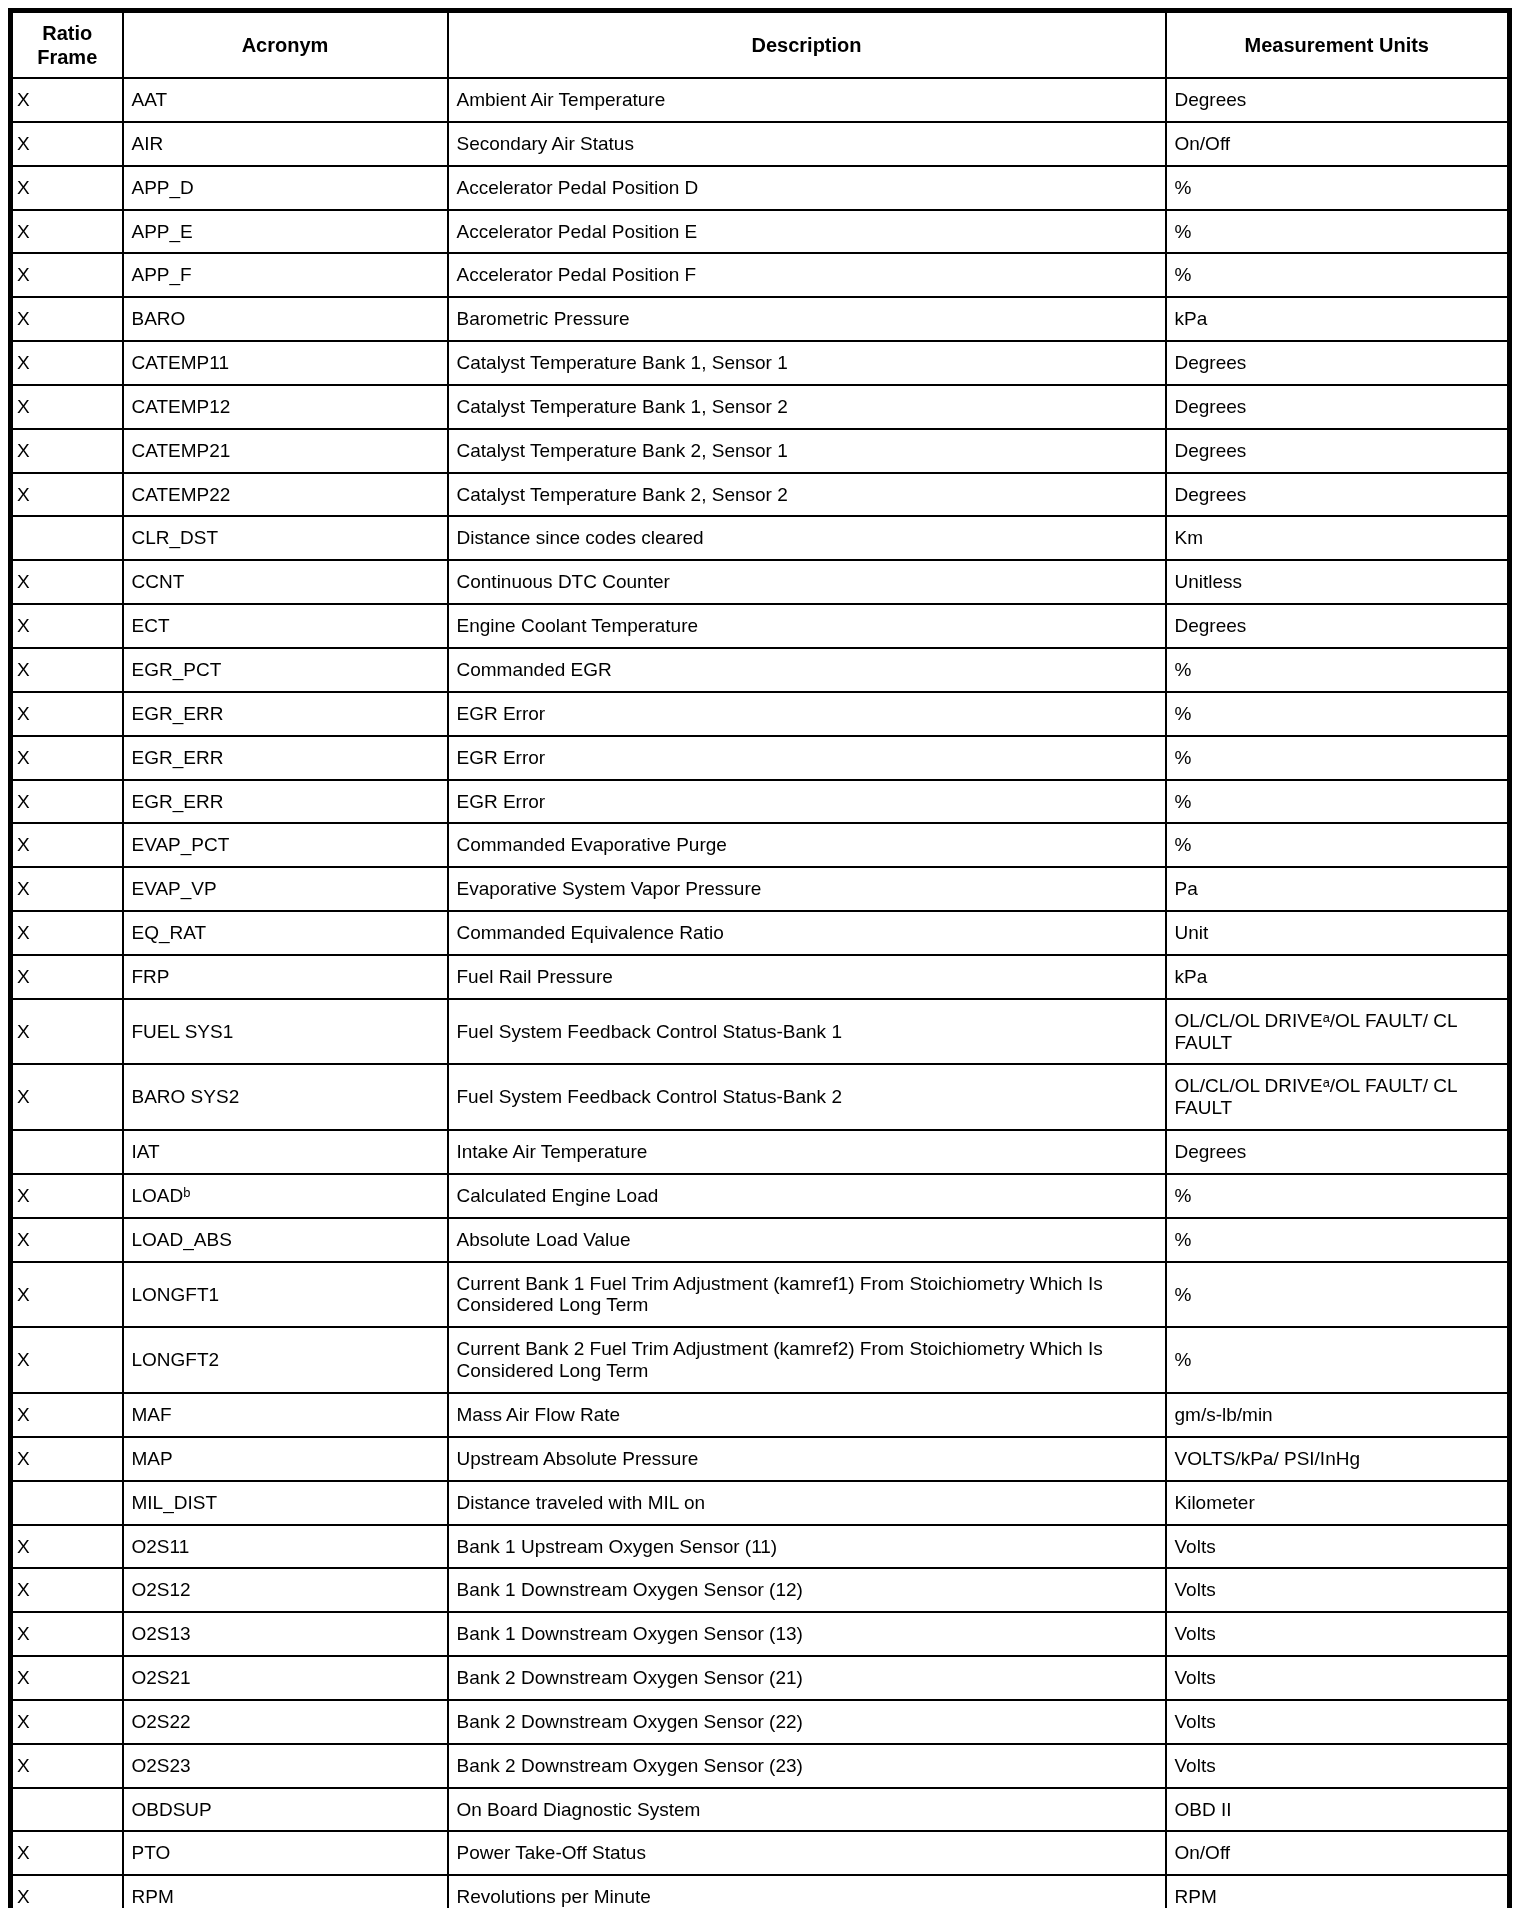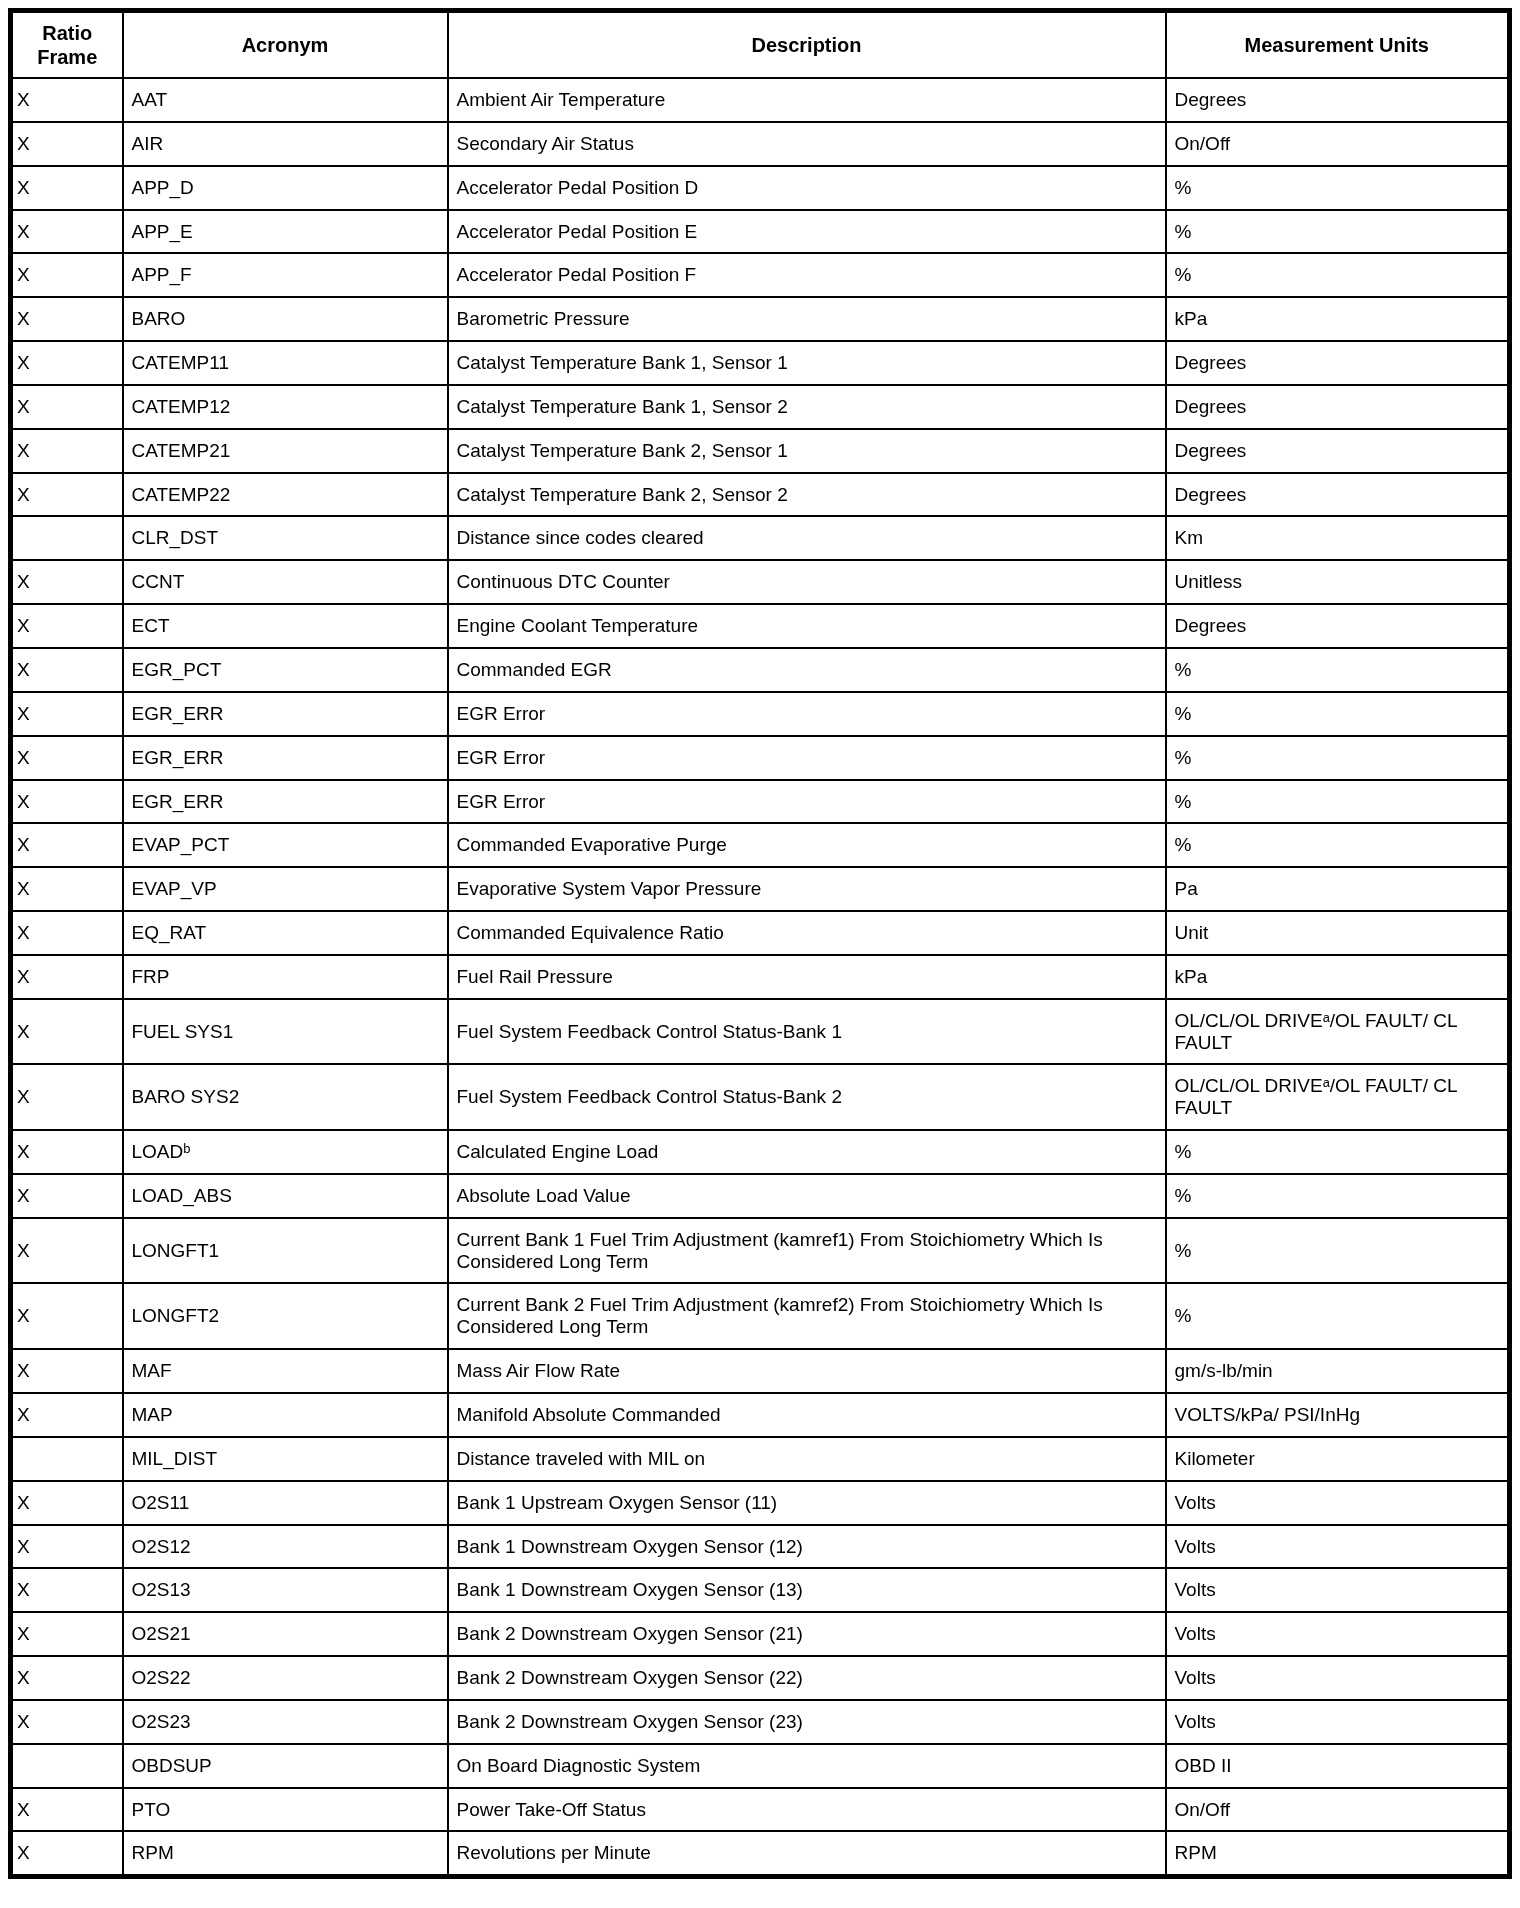--- a/index.html
+++ b/index.html
@@ -197,20 +197,26 @@
           <td class="description-cell">Fuel System Feedback Control Status-Bank 1</td>
           <td class="units-cell">OL/CL/OL DRIVEᵃ/OL FAULT/ CL FAULT</td>
         </tr>
         <tr>
           <td class="freeze-frame-cell">X</td>
           <td class="acronym-cell">BARO SYS2</td>
           <td class="description-cell">Fuel System Feedback Control Status-Bank 2</td>
           <td class="units-cell">OL/CL/OL DRIVEᵃ/OL FAULT/ CL FAULT</td>
         </tr>
         <tr>
+          <td class="freeze-frame-cell"></td>
+          <td class="acronym-cell">IAT</td>
+          <td class="description-cell">Intake Air Temperature</td>
+          <td class="units-cell">Degrees</td>
+        </tr>
+        <tr>
           <td class="freeze-frame-cell">X</td>
           <td class="acronym-cell">LOADᵇ</td>
           <td class="description-cell">Calculated Engine Load</td>
           <td class="units-cell">%</td>
         </tr>
         <tr>
           <td class="freeze-frame-cell">X</td>
           <td class="acronym-cell">LOAD_ABS</td>
           <td class="description-cell">Absolute Load Value</td>
           <td class="units-cell">%</td>
@@ -229,21 +235,21 @@
         </tr>
         <tr>
           <td class="freeze-frame-cell">X</td>
           <td class="acronym-cell">MAF</td>
           <td class="description-cell">Mass Air Flow Rate</td>
           <td class="units-cell">gm/s-lb/min</td>
         </tr>
         <tr>
           <td class="freeze-frame-cell">X</td>
           <td class="acronym-cell">MAP</td>
-          <td class="description-cell">Manifold Absolute Commanded</td>
+          <td class="description-cell">Upstream Absolute Pressure</td>
           <td class="units-cell">VOLTS/kPa/ PSI/InHg</td>
         </tr>
         <tr>
           <td class="freeze-frame-cell"></td>
           <td class="acronym-cell">MIL_DIST</td>
           <td class="description-cell">Distance traveled with MIL on</td>
           <td class="units-cell">Kilometer</td>
         </tr>
         <tr>
           <td class="freeze-frame-cell">X</td>

